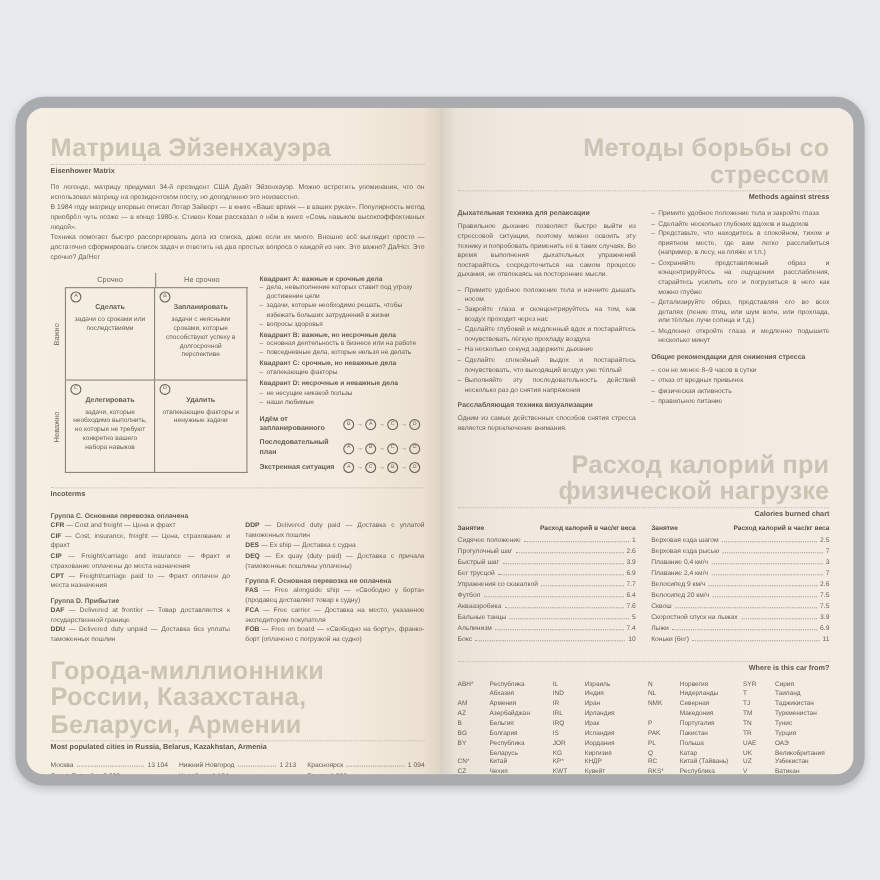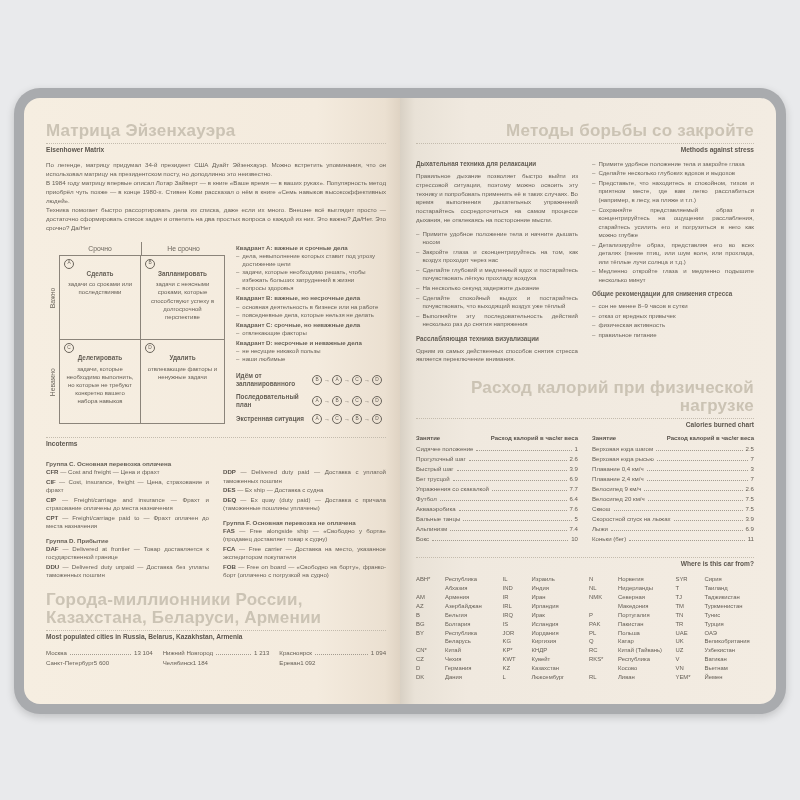--- a/index.html
+++ b/index.html
@@ -6,21 +6,21 @@
   body{width:800px;height:800px;background:#e9eaec;font-family:"Liberation Sans",sans-serif;overflow:hidden;}
   .notebook{position:absolute;left:14px;top:88px;width:772px;height:626px;background:#a9abae;border-radius:26px;
             box-shadow:0 3px 8px rgba(0,0,0,.18);padding:10px;box-sizing:border-box;}
   .pages{display:flex;width:100%;height:100%;border-radius:16px;overflow:hidden;position:relative;}
   .page{width:50%;box-sizing:border-box;display:flex;flex-direction:column;color:#645e55;}
   .page.left{background:linear-gradient(90deg,#f6eee1 0%,#f4ebde 78%,#ebe0d1 96%,#dfd3c3 100%);
              padding:24px 14px 12px 22px;}
   .page.right{background:linear-gradient(90deg,#d8d0c4 0%,#e9e2d7 4%,#f0e9df 18%,#f3ece2 100%);
               padding:24px 22px 12px 16px;}
   .sec{margin-bottom:10px;}
-  .title{font-size:17px;line-height:1.05;font-weight:700;color:#cbc3b4;margin:0;letter-spacing:.2px;}
+  .title{font-size:23px;line-height:1.05;font-weight:700;color:#cbc3b4;margin:0;letter-spacing:.2px;}
   .page.right .title{text-align:right;}
   .rule{border-top:1px dotted #c3bbad;margin:3px 0 2px;}
   .subtitle{font-size:6.6px;font-weight:700;color:#5d574f;}
   .page.right .subtitle{text-align:right;}
   p{margin:0;}
   .intro{margin-top:8px;font-size:6.2px;line-height:1.45;text-align:justify;}
   .matrix-row{display:flex;gap:10px;margin-top:9px;}
   .matrix{display:grid;grid-template-columns:13px 82px 84px;grid-template-rows:13px auto auto;width:180px;flex:none;}
   .m-colh{display:flex;align-items:center;justify-content:center;font-size:6.8px;color:#6b655c;}
   .m-colh.c2{border-left:1px solid #8b847a;}
@@ -257,21 +257,21 @@
             </div>
         </div>
 
       </div>
 
     </div>
 
     <div class="page right">
 
       <div class="sec">
-        <h1 class="title">Методы борьбы со закройте</h1>
+        <h1 class="title">Методы борьбы со стрессом</h1>
         <div class="rule"></div>
         <div class="subtitle">Methods against stress</div>
         <div class="two-col">
           <div>
             <div class="s-head">Дыхательная техника для релаксации</div>
             <p class="s-par">Правильное дыхание позволяет быстро выйти из стрессовой ситуации, поэтому можно освоить эту технику и попробовать применить её в таких случаях. Во время выполнения дыхательных упражнений постарайтесь сосредоточиться на самом процессе дыхания, не отвлекаясь на посторонние мысли.</p>
             <div class="blist">
                 <div class="bullet">
                   <span class="dash">–</span>
                   <span class="btx">Примите удобное положение тела и начните дышать носом</span>

